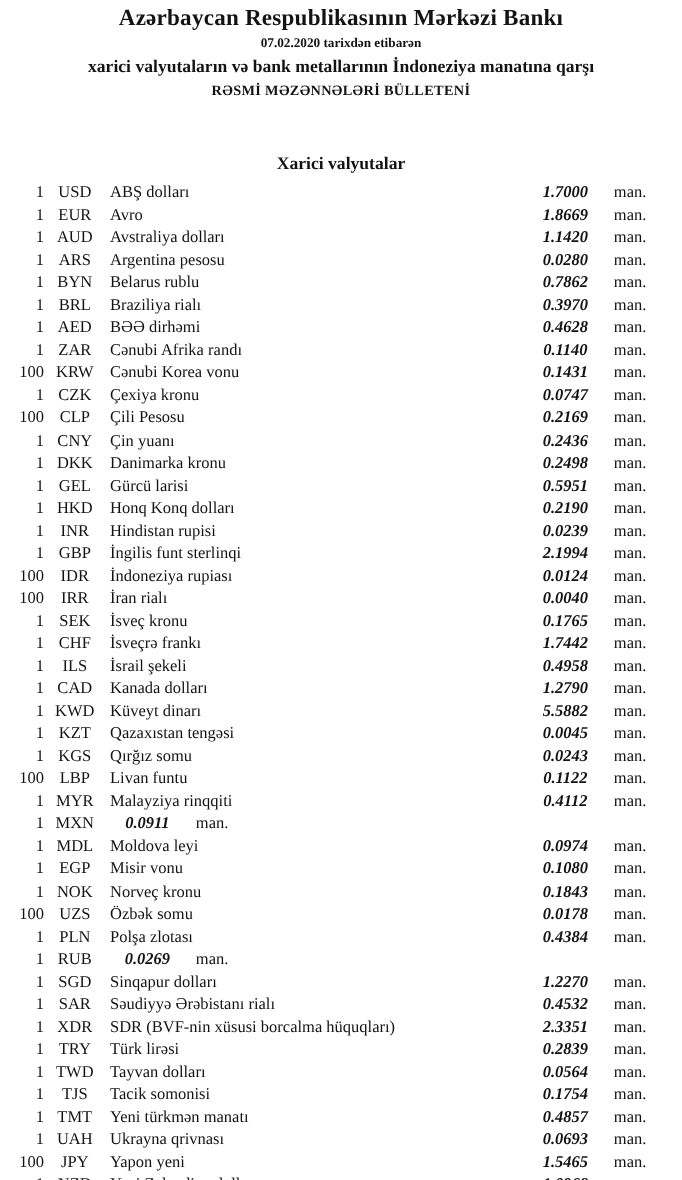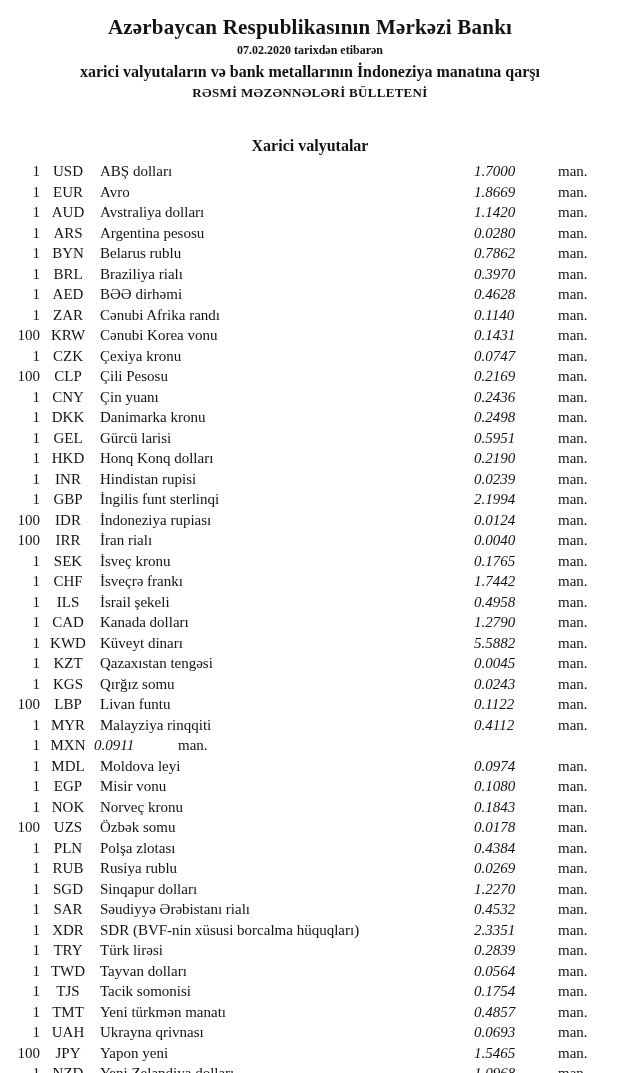--- a/index.html
+++ b/index.html
@@ -15,21 +15,21 @@
     color: #131313;
     font-family: "Liberation Serif", "DejaVu Serif", serif;
     overflow: hidden;
     box-sizing: border-box;
   }
   .header {
     text-align: center;
   }
   .bank-title {
     margin: 0;
-    padding-top: 14px;
+    padding-top: 3px;
     font-size: 21px;
     line-height: 26px;
     font-weight: bold;
     letter-spacing: 0.2px;
   }
   .hline2 {
     font-size: 12px;
     line-height: 21px;
     font-weight: bold;
   }
@@ -38,21 +38,21 @@
     line-height: 21px;
     font-weight: bold;
   }
   .hline4 {
     font-size: 13px;
     line-height: 22px;
     font-weight: bold;
     letter-spacing: 0.3px;
   }
   .section-title {
-    margin-top: 31px;
+    margin-top: 46px;
     text-align: center;
     font-size: 16px;
     line-height: 21px;
     font-weight: bold;
   }
   .rates-table {
     margin-top: 5px;
     padding: 0 20px 0 14px;
   }
   .row {
@@ -74,23 +74,23 @@
     flex: 0 0 auto;
     margin-left: 2px;
   }
   .cell-name {
     flex: 1 1 auto;
     margin-left: 6px;
     overflow: hidden;
   }
   .cell-rate {
     width: 80px;
-    text-align: left;
+    text-align: center;
     flex: 0 0 auto;
-    font-weight: normal;
+    font-weight: bold;
     font-style: italic;
   }
   .cell-unit {
     width: 42px;
     text-align: left;
     flex: 0 0 auto;
     margin-left: 4px;
   }
 </style>
 </head>
@@ -340,21 +340,20 @@
       <div class="row">
     <span class="cell-qty">1</span>
     <span class="cell-code">PLN</span>
     <span class="cell-name">Polşa zlotası</span>
     <span class="cell-rate">0.4384</span>
     <span class="cell-unit">man.</span>
   </div>
       <div class="row">
     <span class="cell-qty">1</span>
     <span class="cell-code">RUB</span>
-    <span class="cell-name">Rusiya rublu</span>
     <span class="cell-rate">0.0269</span>
     <span class="cell-unit">man.</span>
   </div>
       <div class="row">
     <span class="cell-qty">1</span>
     <span class="cell-code">SGD</span>
     <span class="cell-name">Sinqapur dolları</span>
     <span class="cell-rate">1.2270</span>
     <span class="cell-unit">man.</span>
   </div>

